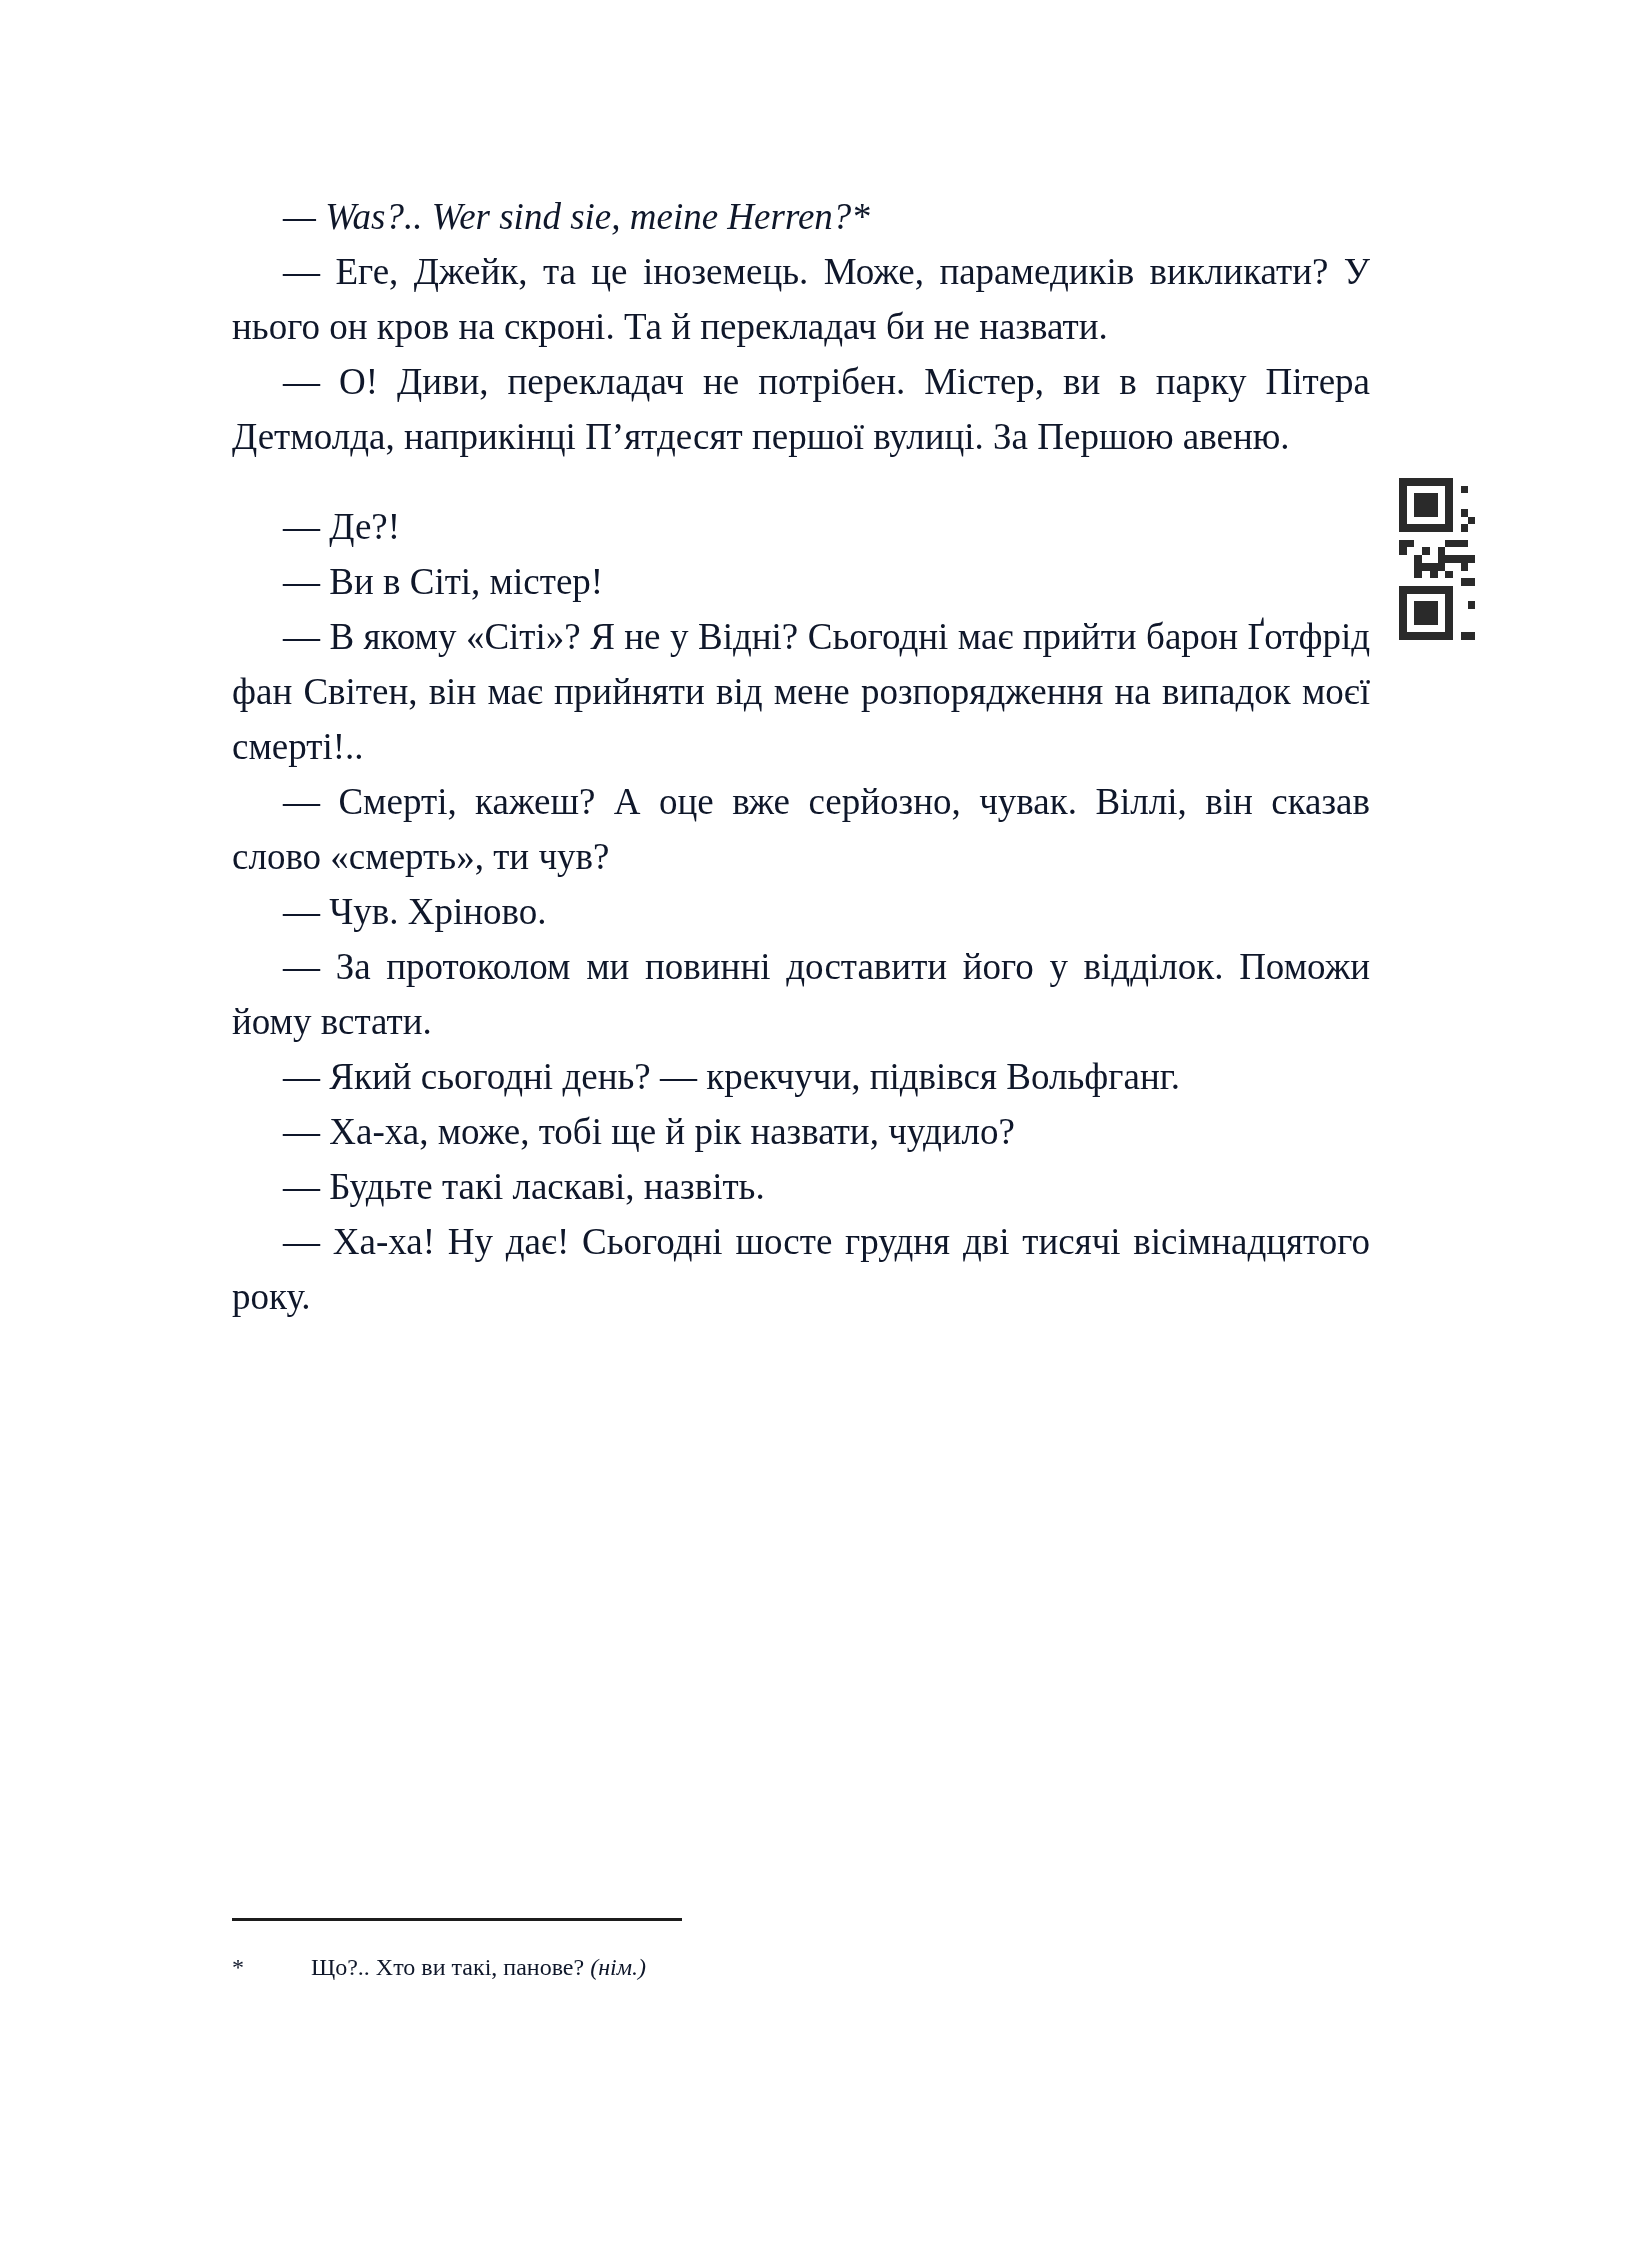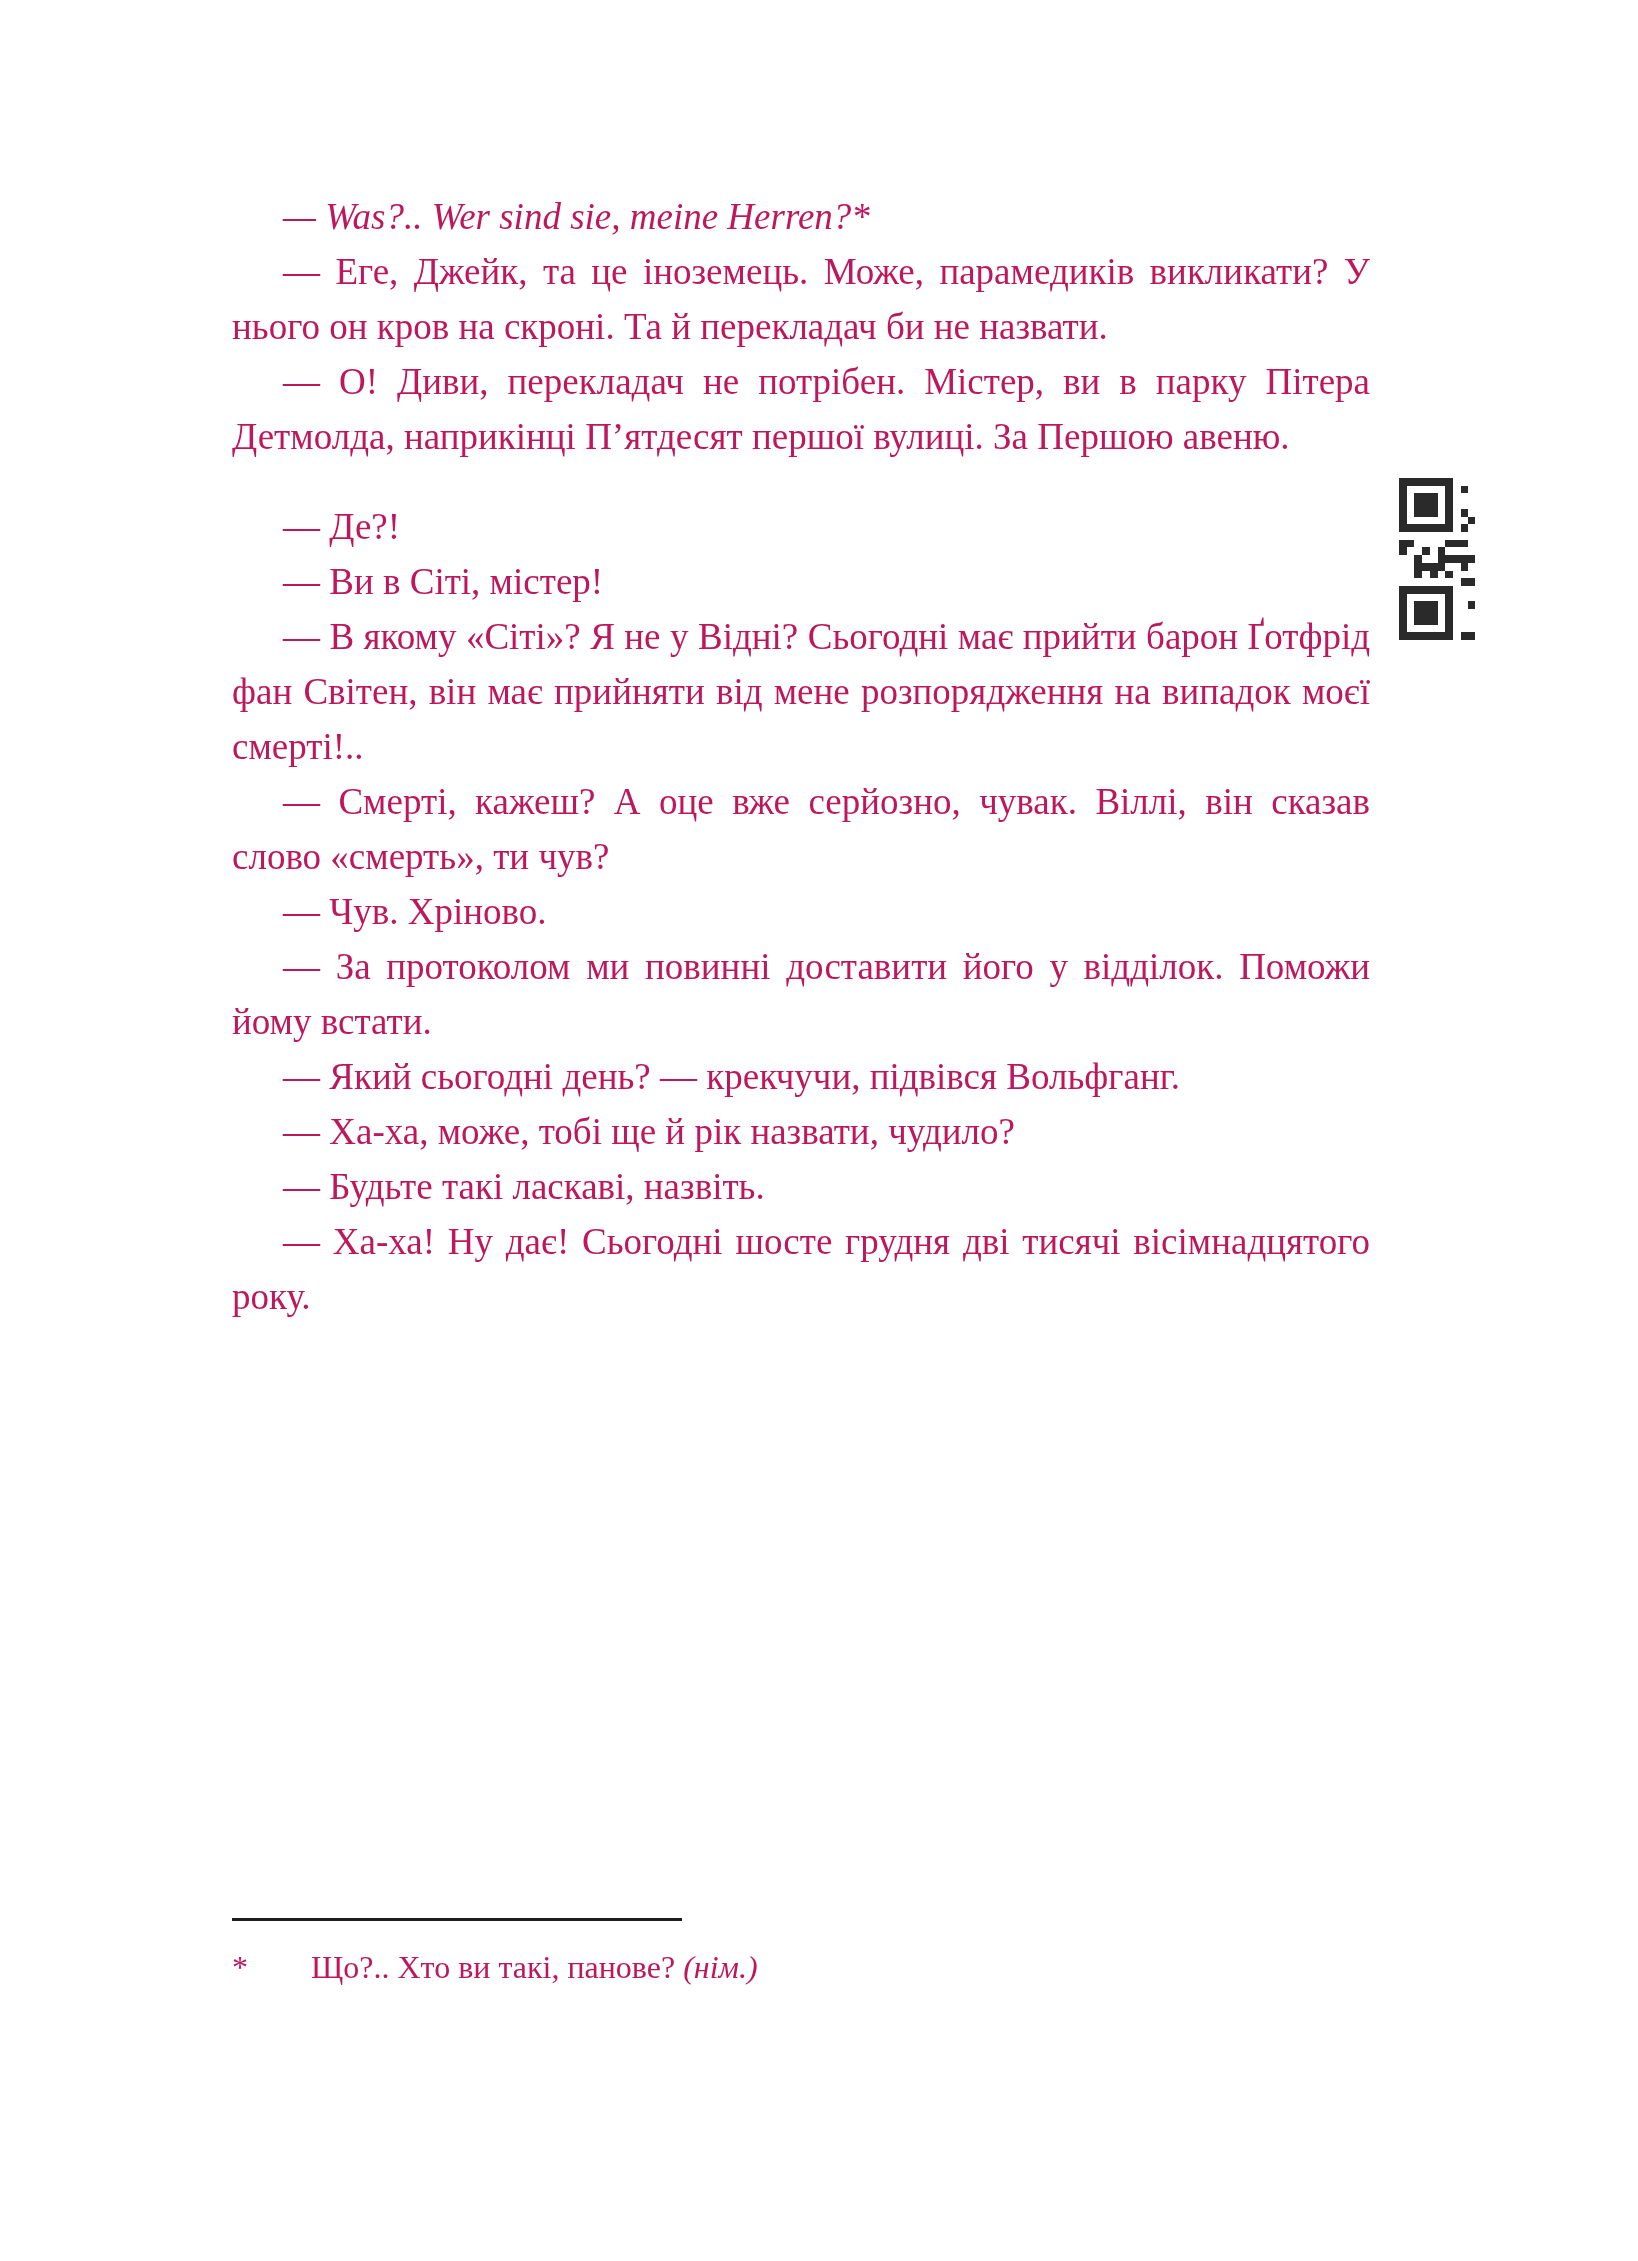--- a/index.html
+++ b/index.html
@@ -5,21 +5,21 @@
   html, body {
     margin: 0;
     padding: 0;
     background: #ffffff;
   }
   .page {
     position: relative;
     width: 1475px;
     height: 2261px;
     background: #ffffff;
-    color: #be185d;
+    color: #0f172a;
     font-family: "Liberation Serif", "DejaVu Serif", serif;
     overflow: hidden;
   }
   .text-block {
     position: absolute;
     left: 232px;
     top: 189px;
     width: 1138px;
     font-size: 37px;
     line-height: 55px;
@@ -53,21 +53,21 @@
     top: 1918px;
     width: 450px;
     height: 2.6px;
     background: #1c1c1c;
   }
   .footnote {
     position: absolute;
     left: 232px;
     top: 1949px;
     width: 1138px;
-    font-size: 32px;
+    font-size: 24px;
     line-height: 36px;
   }
   .fn-marker {
     display: inline-block;
     width: 79px;
   }
   .fn-note {
     font-style: italic;
   }
 </style>

